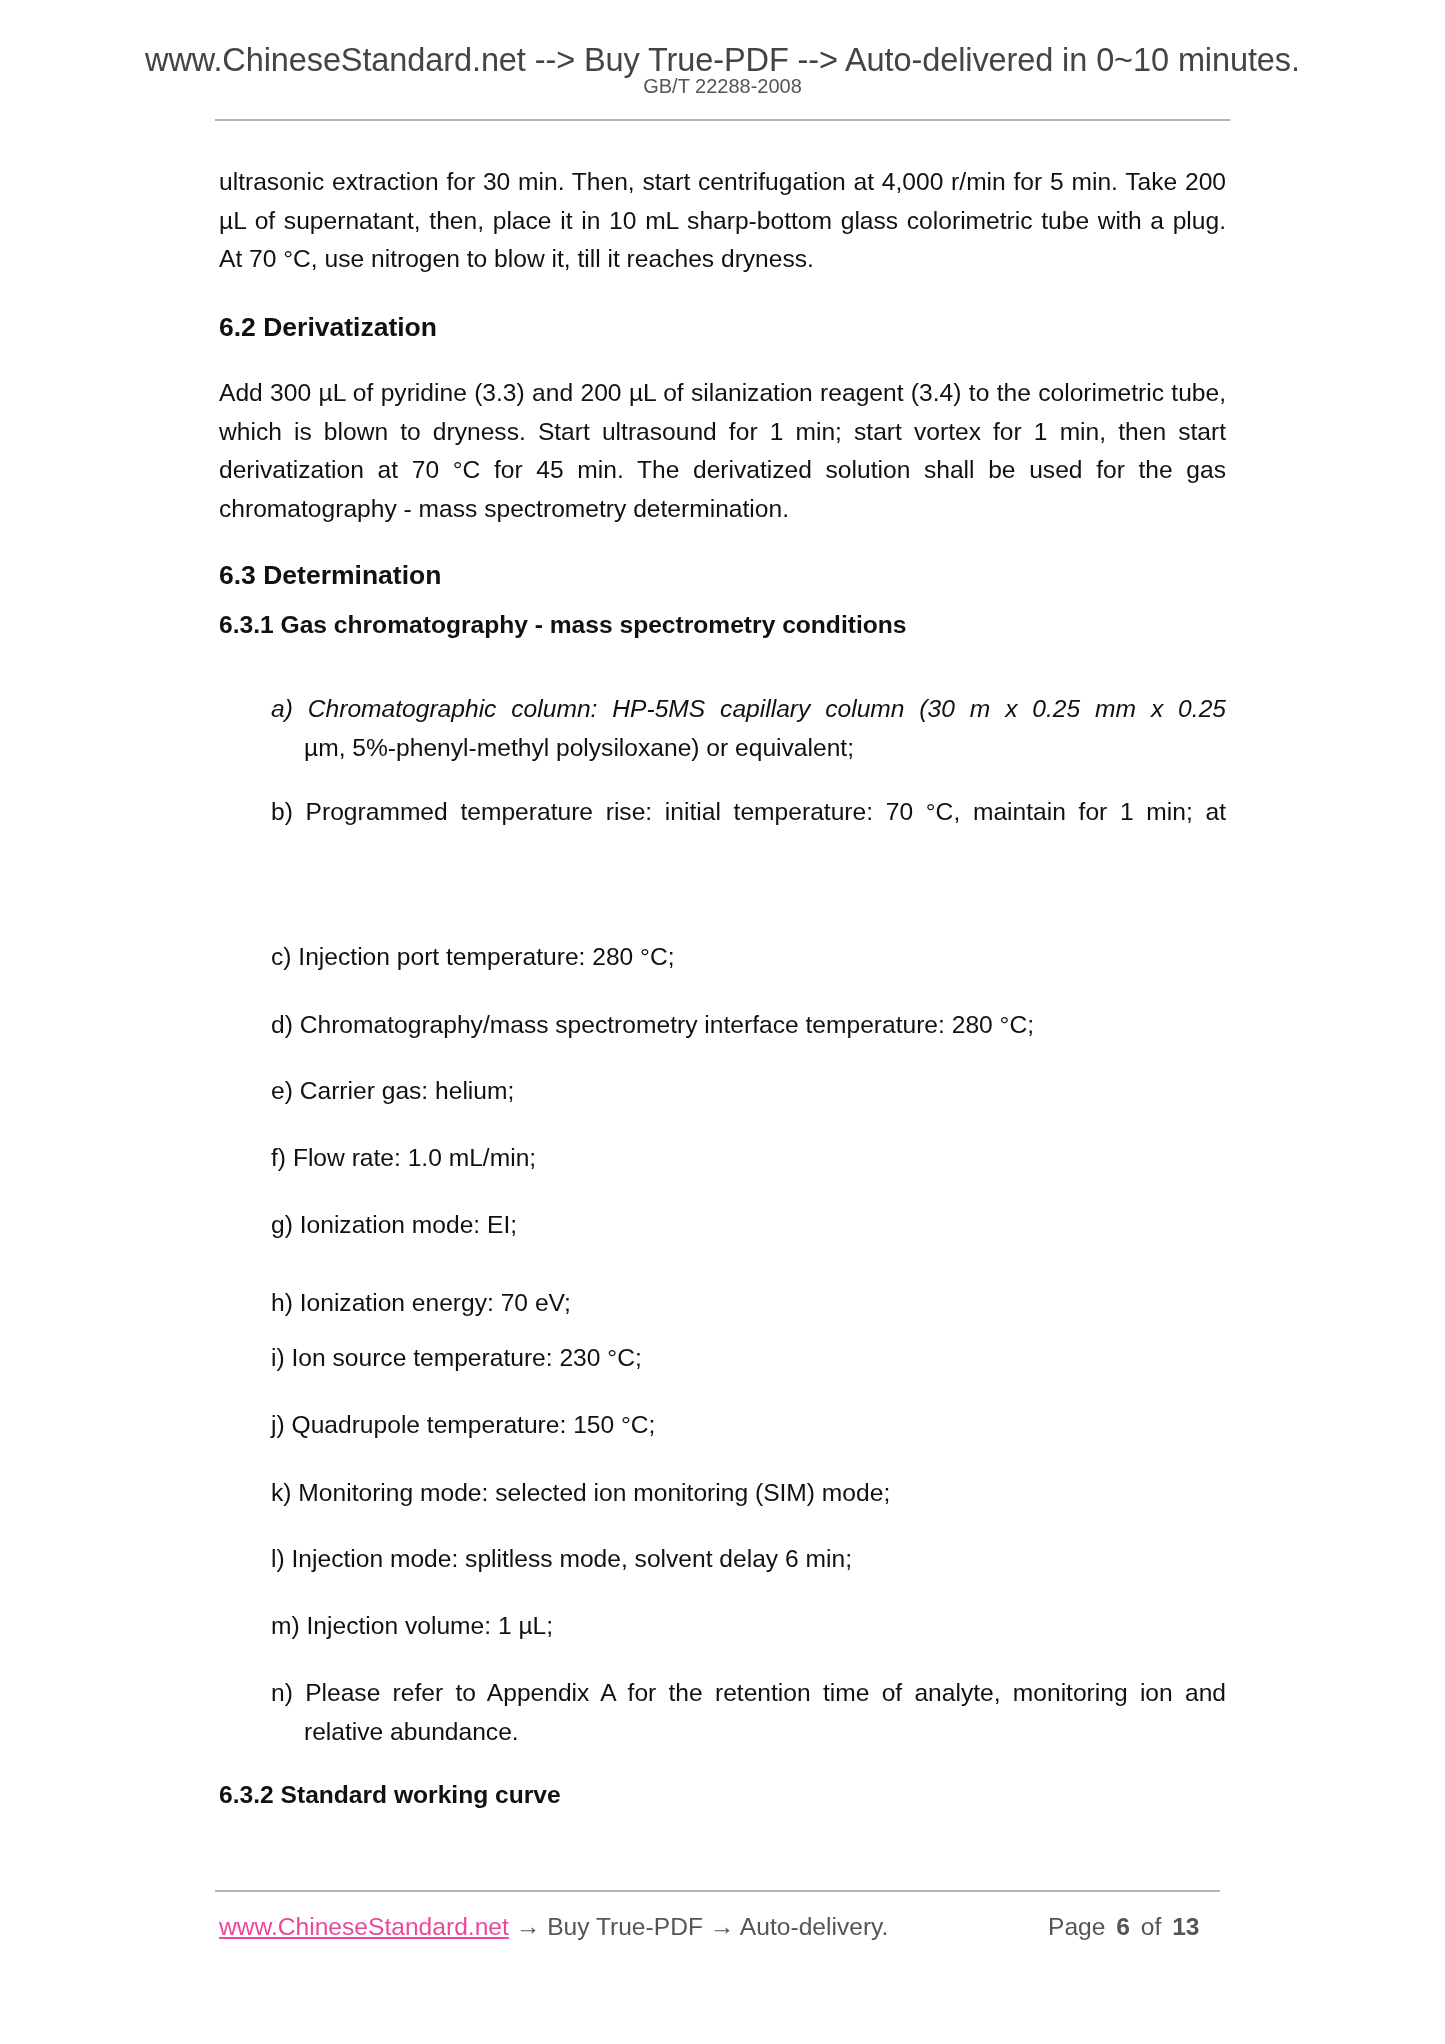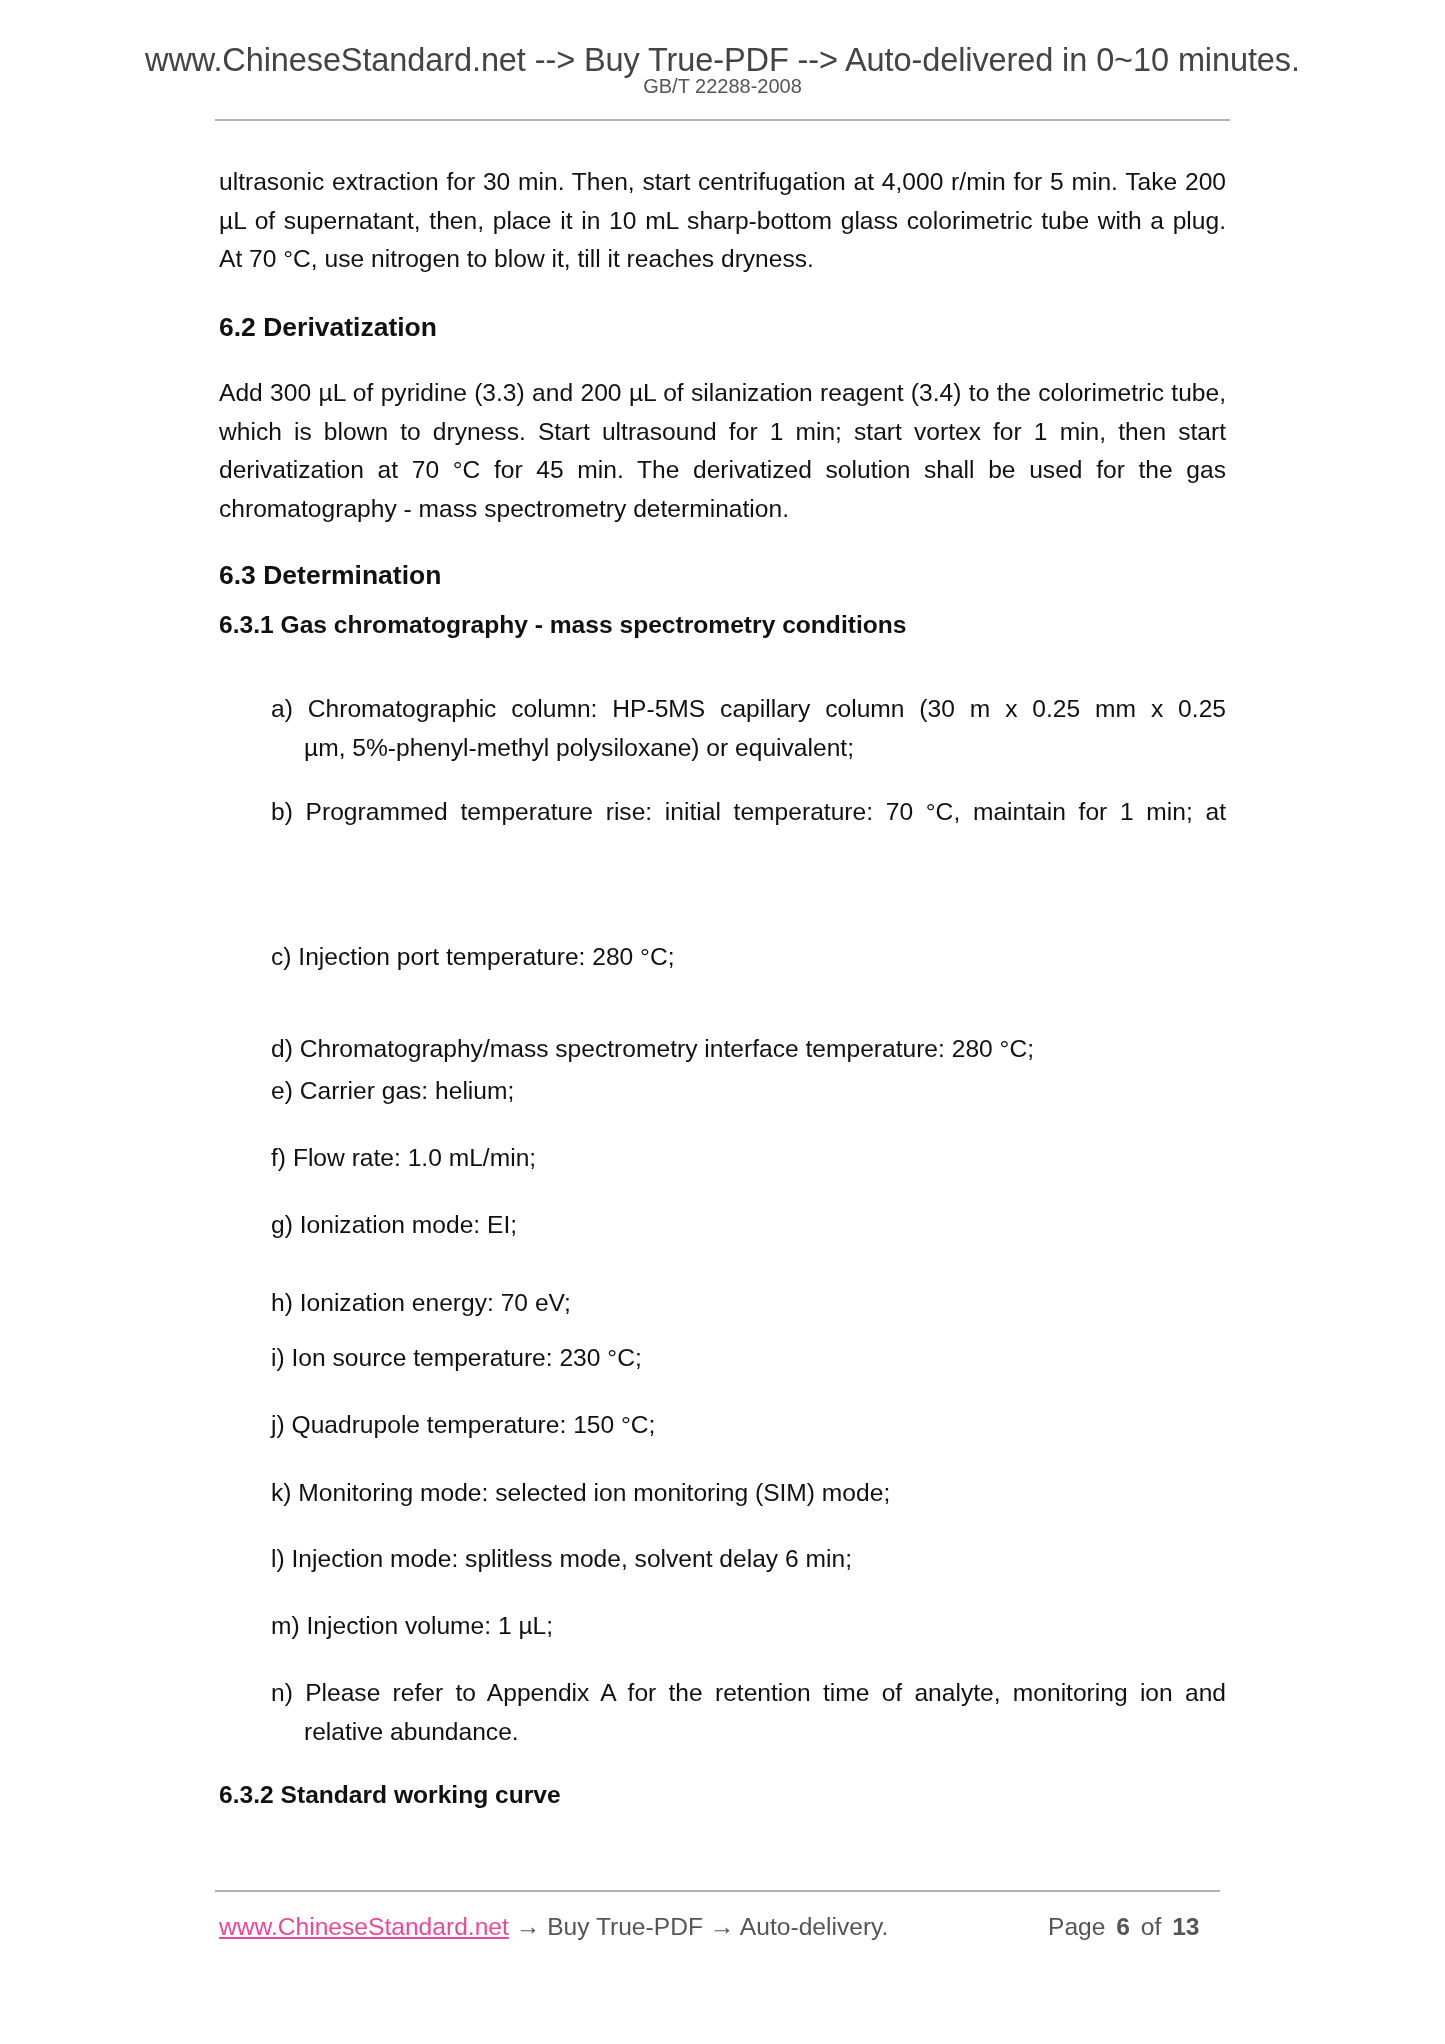--- a/index.html
+++ b/index.html
@@ -37,30 +37,30 @@
 <div class="body-block" style="top:374px;">
   <p class="para">Add 300 µL of pyridine (3.3) and 200 µL of silanization reagent (3.4) to the colorimetric tube, which is blown to dryness. Start ultrasound for 1 min; start vortex for 1 min, then start derivatization at 70 °C for 45 min. The derivatized solution shall be used for the gas chromatography - mass spectrometry determination.</p>
 </div>
 
 <div class="abs h2" style="left:219px; top:557px; line-height:36px;">6.3 Determination</div>
 
 <div class="abs h3" style="left:219px; top:608px; line-height:34px;">6.3.1 Gas chromatography - mass spectrometry conditions</div>
 
 <div id="items-container">
     <div class="item" style="top: 690px;">
-      <span style="display: block; text-align: justify; text-align-last: justify;"><span>a)</span> <span>Chromatographic column: HP-5MS capillary column (30 m x 0.25 mm x 0.25</span></span>
+      <span style="display: block; text-align: justify; text-align-last: justify; font-style: italic;"><span>a)</span> <span>Chromatographic column: HP-5MS capillary column (30 m x 0.25 mm x 0.25</span></span>
       <span class="cont">µm, 5%-phenyl-methyl polysiloxane) or equivalent;</span>
     </div>
     <div class="item" style="top: 793px;">
       <span style="display: block; text-align: justify; text-align-last: justify;"><span>b)</span> <span>Programmed temperature rise: initial temperature: 70 °C, maintain for 1 min; at</span></span>
     </div>
     <div class="item" style="top: 938px;">
       <span style="display: block; text-align: justify; text-align-last: left;"><span>c)</span> <span>Injection port temperature: 280 °C;</span></span>
     </div>
-    <div class="item" style="top: 1006px; margin-top: 24px;">
+    <div class="item" style="top: 1006px;">
       <span style="display: block; text-align: justify; text-align-last: left;"><span>d)</span> <span>Chromatography/mass spectrometry interface temperature: 280 °C;</span></span>
     </div>
     <div class="item" style="top: 1072px;">
       <span style="display: block; text-align: justify; text-align-last: left;"><span>e)</span> <span>Carrier gas: helium;</span></span>
     </div>
     <div class="item" style="top: 1139px;">
       <span style="display: block; text-align: justify; text-align-last: left;"><span>f)</span> <span>Flow rate: 1.0 mL/min;</span></span>
     </div>
     <div class="item" style="top: 1206px;">
       <span style="display: block; text-align: justify; text-align-last: left;"><span>g)</span> <span>Ionization mode: EI;</span></span>

